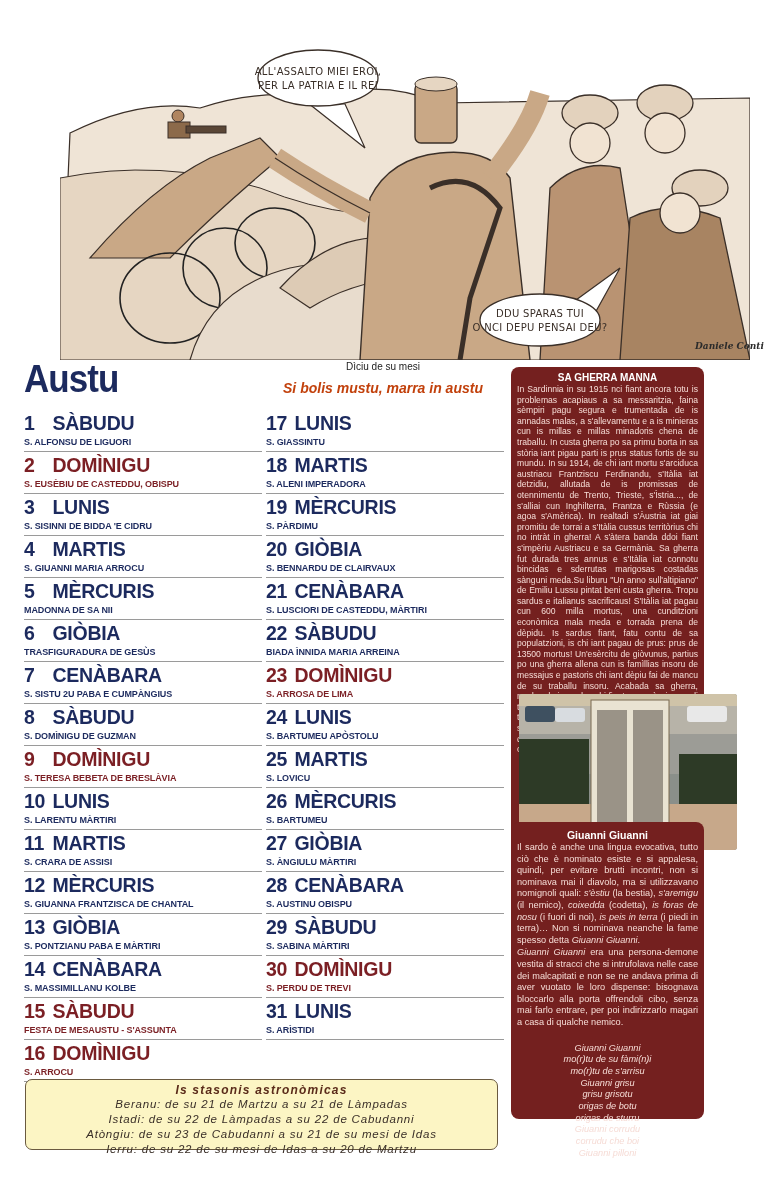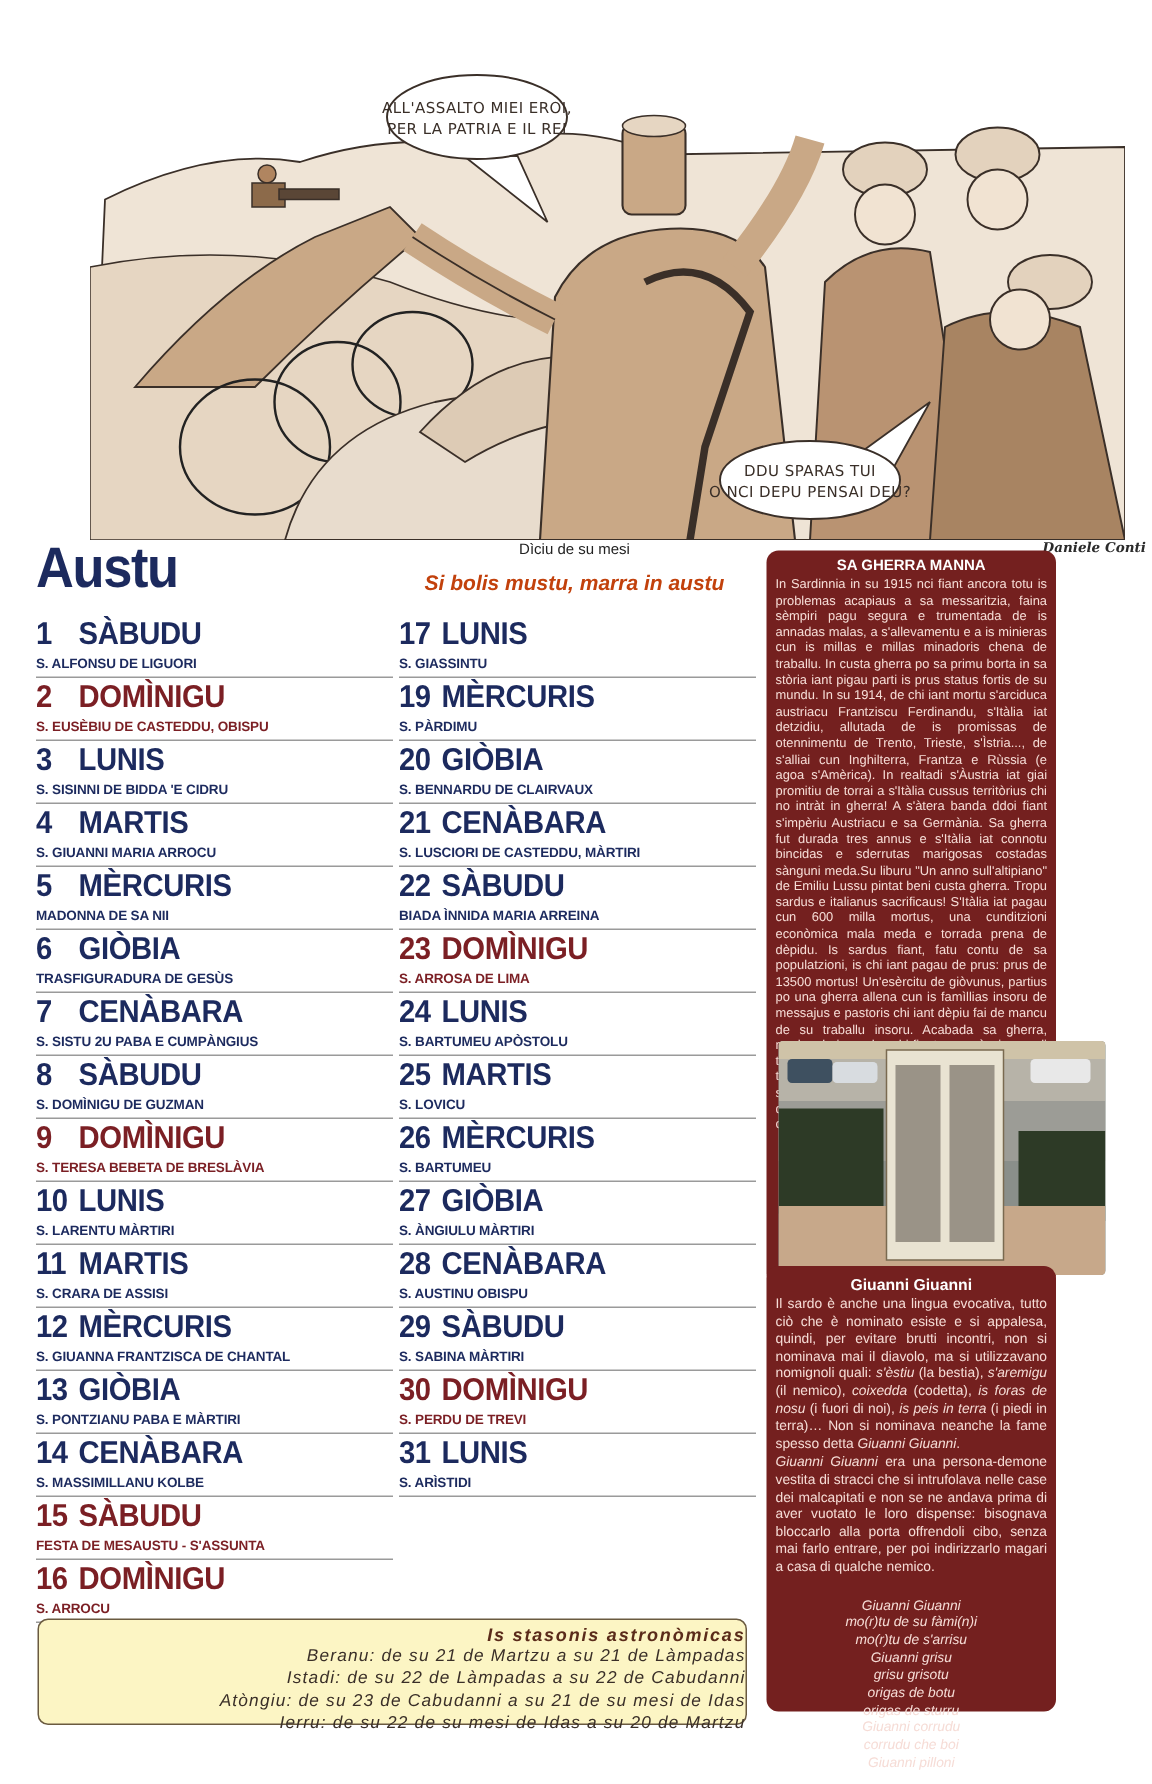--- a/index.html
+++ b/index.html
@@ -3,48 +3,48 @@
 <meta charset="utf-8">
 <style>
   * { box-sizing: border-box; margin: 0; padding: 0; }
   html, body { width: 768px; height: 1189px; background: #ffffff; overflow: hidden; }
   body { position: relative; font-family: "Liberation Sans", sans-serif; color: #1c2350; }
 
   
   .illustration { position: absolute; left: 60px; top: 38px; width: 690px; height: 322px; overflow: hidden; }
   .illustration svg { width: 100%; height: 100%; display: block; }
   .bubble-text { font-family: "DejaVu Sans", sans-serif; font-size: 10px; fill: #3a2f28; letter-spacing: 0.3px; }
-  .signature { position: absolute; left: 695px; top: 341px; font-family: "DejaVu Serif", serif; font-style: italic; font-weight: bold; font-size: 9px; color: #2b2b2b; margin-top: 20px; }
+  .signature { position: absolute; left: 695px; top: 341px; font-family: "DejaVu Serif", serif; font-style: italic; font-weight: bold; font-size: 9px; color: #2b2b2b; }
 
   
   .month-title { position: absolute; left: 24px; top: 358px; font-size: 38px; font-weight: bold; color: #1c2a5e; letter-spacing: -1px; transform: scaleX(0.92); transform-origin: left; }
   .saying-label { position: absolute; left: 258px; top: 361px; width: 250px; text-align: center; font-size: 10px; color: #222; }
   .saying-text { position: absolute; left: 258px; top: 380px; width: 250px; text-align: center; font-size: 14px; font-style: italic; font-weight: bold; color: #c2410c; }
 
   
   .days-col { position: absolute; top: 410px; width: 238px; }
   .days-col.left { left: 24px; }
   .days-col.right { left: 266px; }
   .day { height: 42px; position: relative; border-bottom: 1.5px solid #9a9a9a; }
   .day-head { position: absolute; left: 0; top: 1px; font-size: 21px; font-weight: bold; letter-spacing: -0.3px; color: #1c2a5e; white-space: nowrap; transform: scaleX(0.93); transform-origin: left; }
   .day-head .num { display: inline-block; min-width: 25px; }
   .day.sunday .day-head { color: #7b1f24; }
   .day-saint { position: absolute; left: 0; top: 27px; font-size: 9px; font-weight: bold; color: #1c2a5e; white-space: nowrap; letter-spacing: -0.1px; }
   .day.sunday .day-saint { color: #7b1f24; }
 
   
-  .seasons { position: absolute; left: 25px; top: 1079px; width: 473px; height: 71px; background: #fcf5c4; border: 1.5px solid #6a5a40; border-radius: 7px; text-align: right; padding-top: 3px; }
+  .seasons { position: absolute; left: 25px; top: 1079px; width: 473px; height: 71px; background: #fcf5c4; border: 1.5px solid #6a5a40; border-radius: 7px; text-align: center; padding-top: 3px; }
   .seasons-title { font-size: 12px; font-style: italic; font-weight: bold; color: #5a2b1a; letter-spacing: 1.2px; }
   .seasons-line { font-size: 11.5px; color: #3a2f28; letter-spacing: 0.8px; line-height: 15px; font-style: italic; }
   .credit { position: absolute; left: 330px; top: 1160px; font-size: 13px; color: #333; margin-top: 29px; }
 
   
   .panel { position: absolute; left: 511px; width: 193px; background: #74201f; border-radius: 8px; color: #fbe9e3; }
   .panel-1 { top: 367px; height: 490px; }
-  .panel-2 { top: 844px; height: 297px; }
+  .panel-2 { top: 822px; height: 297px; }
   .panel-title { text-align: center; font-size: 10px; font-weight: bold; margin-top: 5px; color: #ffffff; }
   .panel-body { font-size: 8.6px; line-height: 10.6px; padding: 1px 6px 0 6px; text-align: justify; color: #f6dcd6; }
   .panel-2 .panel-title { font-size: 10.5px; margin-top: 7px; }
   .panel-2 .panel-body { font-size: 9.2px; line-height: 11.6px; }
   .panel-body i { font-style: italic; }
   .poem { margin-top: 14px; text-align: center; font-style: italic; font-size: 9.2px; line-height: 11.7px; color: #f6dcd6; }
 
   .photo { position: absolute; left: 8px; top: 327px; width: 218px; height: 156px; overflow: hidden; border-radius: 3px; background: #8a8f8a; }
   .photo svg { width: 100%; height: 100%; display: block; }
 </style>
@@ -176,20 +176,24 @@
     </div>
     <div class="day sunday">
       <div class="day-head"><span class="num">16</span> <span>DOMÌNIGU</span></div>
       <div class="day-saint">S. ARROCU</div>
     </div>
   </div>
 <div class="days-col right" id="col-right">
     <div class="day">
       <div class="day-head"><span class="num">17</span> <span>LUNIS</span></div>
       <div class="day-saint">S. GIASSINTU</div>
+    </div>
+    <div class="day">
+      <div class="day-head"><span class="num">18</span> <span>MARTIS</span></div>
+      <div class="day-saint">S. ALENI IMPERADORA</div>
     </div>
     <div class="day">
       <div class="day-head"><span class="num">19</span> <span>MÈRCURIS</span></div>
       <div class="day-saint">S. PÀRDIMU</div>
     </div>
     <div class="day">
       <div class="day-head"><span class="num">20</span> <span>GIÒBIA</span></div>
       <div class="day-saint">S. BENNARDU DE CLAIRVAUX</div>
     </div>
     <div class="day">

